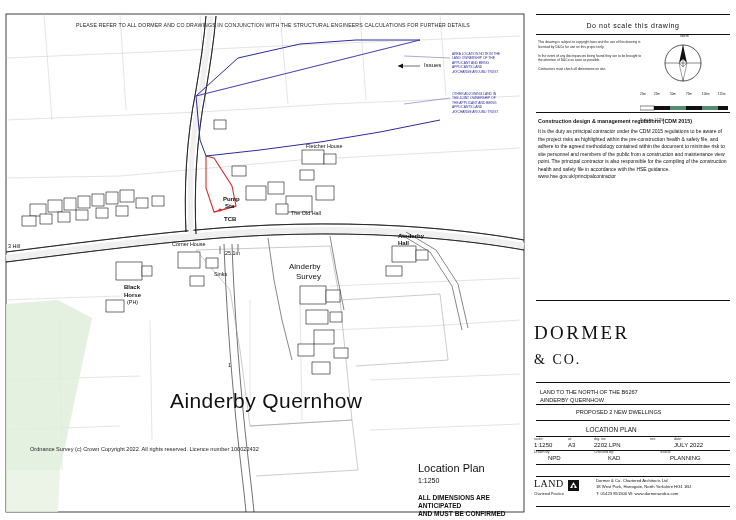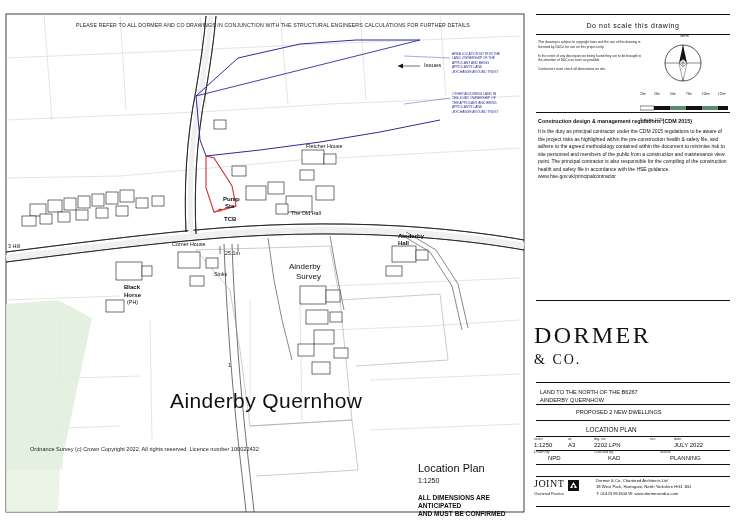--- a/index.html
+++ b/index.html
@@ -188,21 +188,21 @@
     top: 128px;
     width: 192px;
     font-size: 5px;
     line-height: 1.5;
     color: #111;
   }
   .brand-1 {
     position: absolute;
     left: 534px;
     top: 322px;
-    font-size: 24px;
+    font-size: 19px;
     letter-spacing: 2.4px;
     color: #111;
     font-family: "Liberation Serif", serif;
   }
   .brand-2 {
     position: absolute;
     left: 534px;
     top: 352px;
     font-size: 14px;
     letter-spacing: 2px;
@@ -616,21 +616,21 @@
         <span class="fcap">Checked by:</span>
         <span class="fval" style="left:14px">KAD</span>
       </div>
       <div class="fcell" style="width:70px">
         <span class="fcap">Status:</span>
         <span class="fval" style="left:10px">PLANNING</span>
       </div>
     </div>
   </div>
 
-  <div class="riba">JOINT</div>
+  <div class="riba">LAND</div>
   <div class="riba-sub">Chartered Practice</div>
   <div class="riba-mark">
     <svg width="11" height="11" viewBox="0 0 11 11">
       <rect x="0" y="0" width="11" height="11" fill="#111"></rect>
       <path d="M2 8 L5.5 2 L9 8 Z" fill="#ffffff"></path>
       <rect x="4.6" y="5" width="1.8" height="3.4" fill="#111"></rect>
     </svg>
   </div>
 
   <div class="addr-block">

